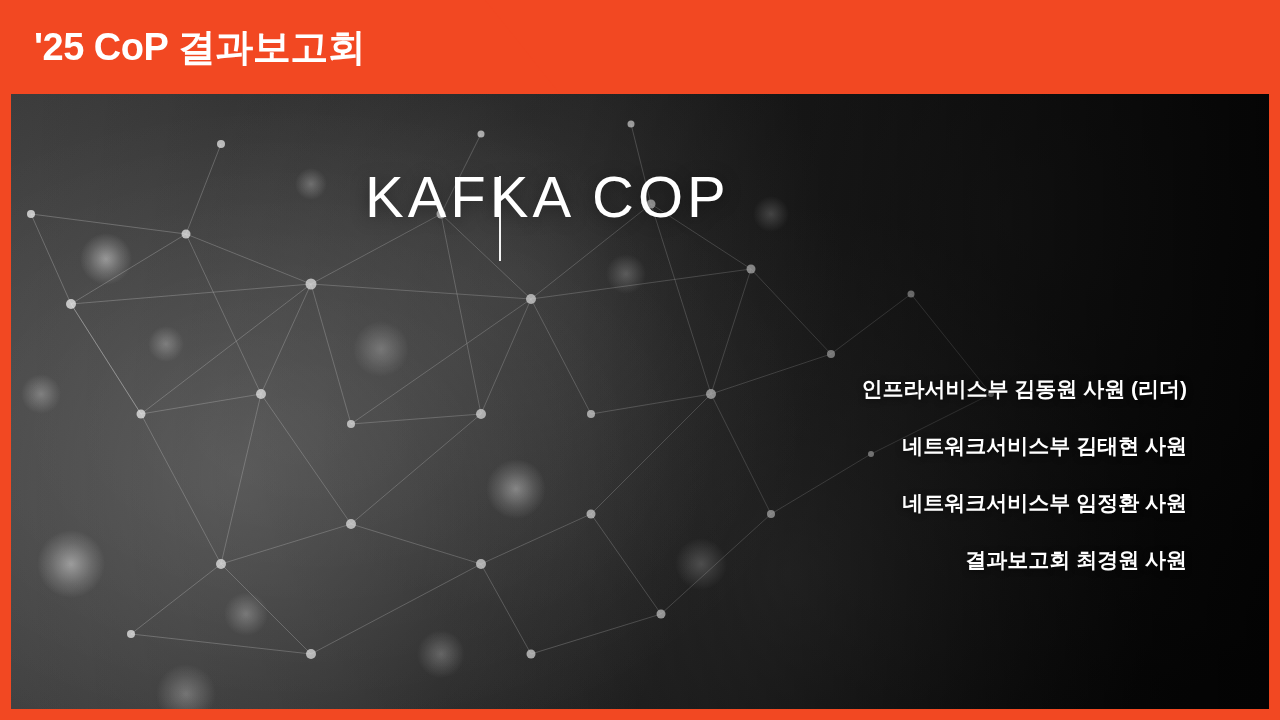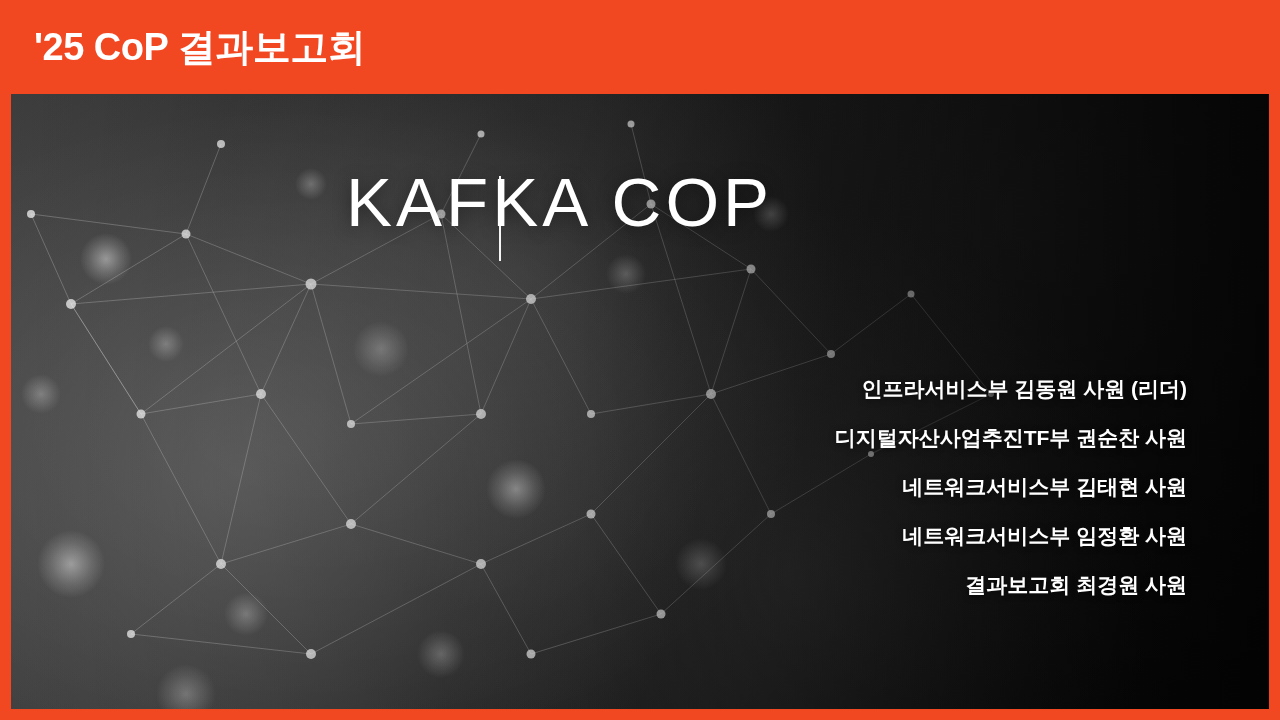--- a/index.html
+++ b/index.html
@@ -83,25 +83,25 @@
     font-size: 38px;
     font-weight: bold;
     letter-spacing: -0.5px;
     margin-left: 34px;
     white-space: nowrap;
   }
 
   
   .main-title {
     position: absolute;
-    left: 346px;
+    left: 365px;
     top: 163px;
     color: #ffffff;
     font-family: "Liberation Sans", sans-serif;
-    font-size: 69px;
+    font-size: 58px;
     font-weight: 400;
     letter-spacing: 4px;
     white-space: nowrap;
     text-shadow: 0 2px 18px rgba(0,0,0,0.45);
     text-align: center;
   }
 
   
   .caret {
     position: absolute;
@@ -114,21 +114,21 @@
   }
 
   
   .members {
     position: absolute;
     right: 113px;
     top: 368px;
     text-align: right;
     display: flex;
     flex-direction: column;
-    gap: 8px;
+    gap: 16px;
   }
   .member {
     color: #ffffff;
     font-family: "Liberation Sans", sans-serif;
     font-size: 21px;
     font-weight: bold;
     line-height: 41px;
     white-space: nowrap;
     text-shadow: 0 1px 6px rgba(0,0,0,0.6);
   }
@@ -229,19 +229,18 @@
 
   <div class="title-tab">
     <span class="tab-text">'25 CoP 결과보고회</span>
   </div>
 
   <div class="main-title">KAFKA COP</div>
   <div class="caret"></div>
 
   <div class="members">
     <div class="member">인프라서비스부 김동원 사원 (리더)</div>
-    <div class="member">디지털자산사업추진TF부 권순찬 사원</div>
     <div class="member">네트워크서비스부 김태현 사원</div>
     <div class="member">네트워크서비스부 임정환 사원</div>
     <div class="member">결과보고회 최경원 사원</div>
   </div>
 
 </div>
 
 </body></html>

